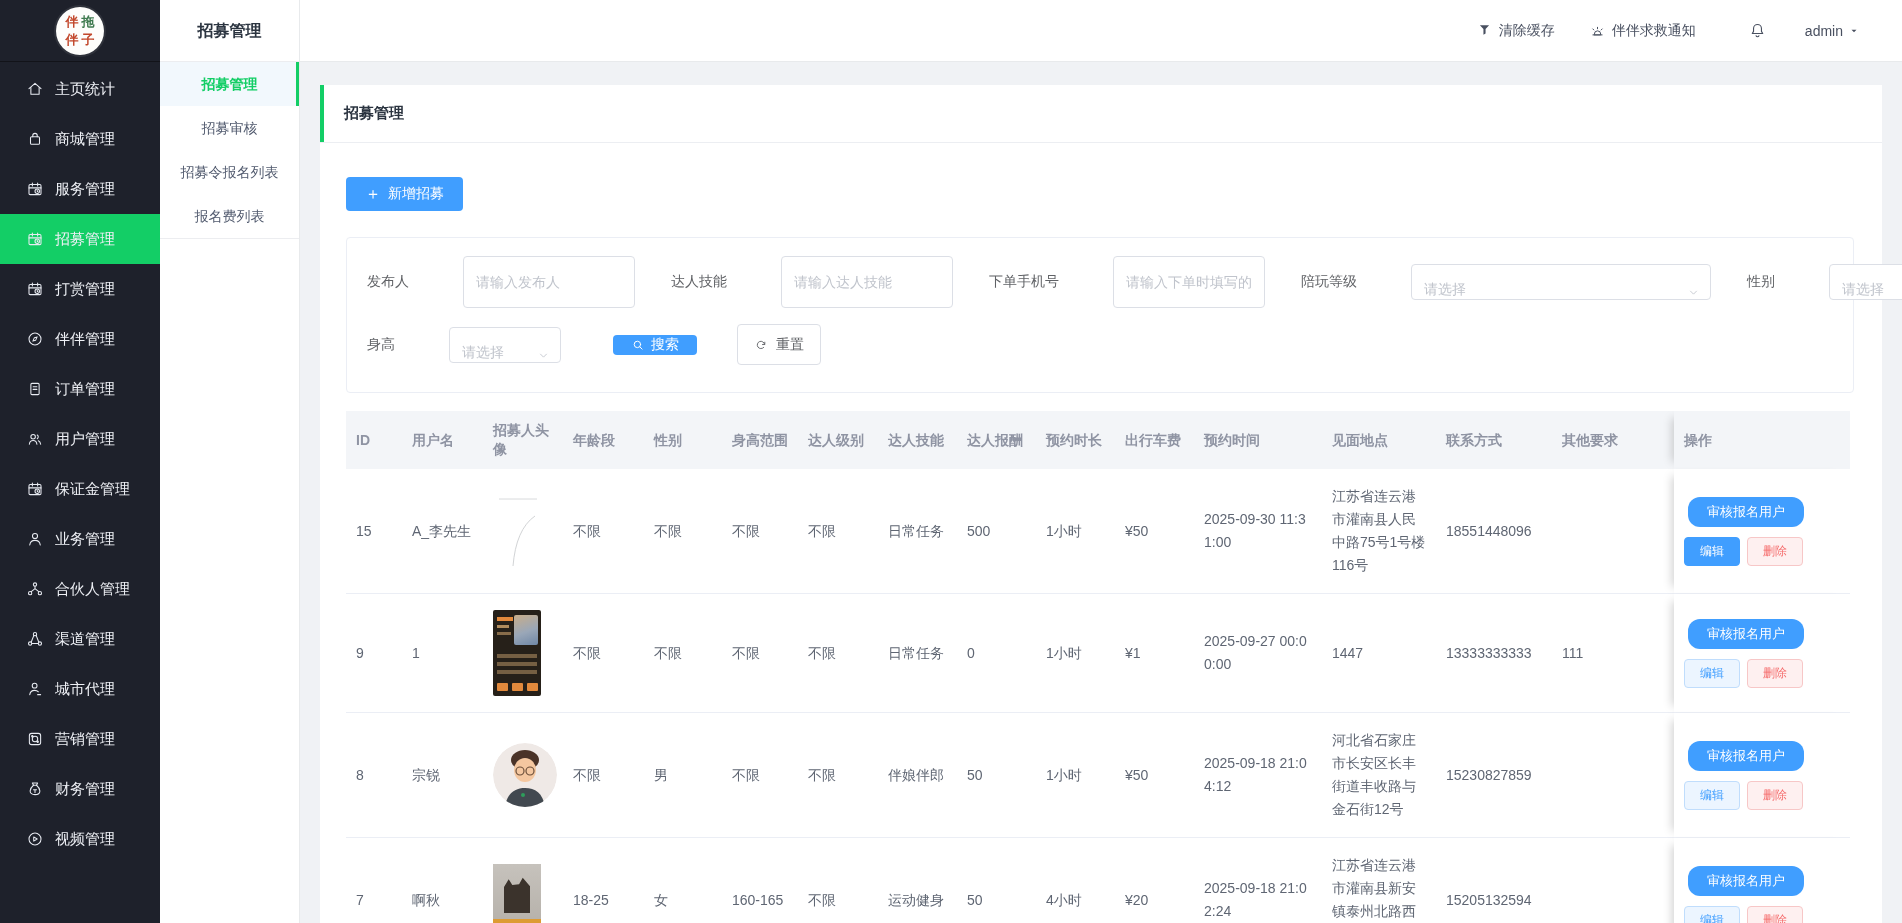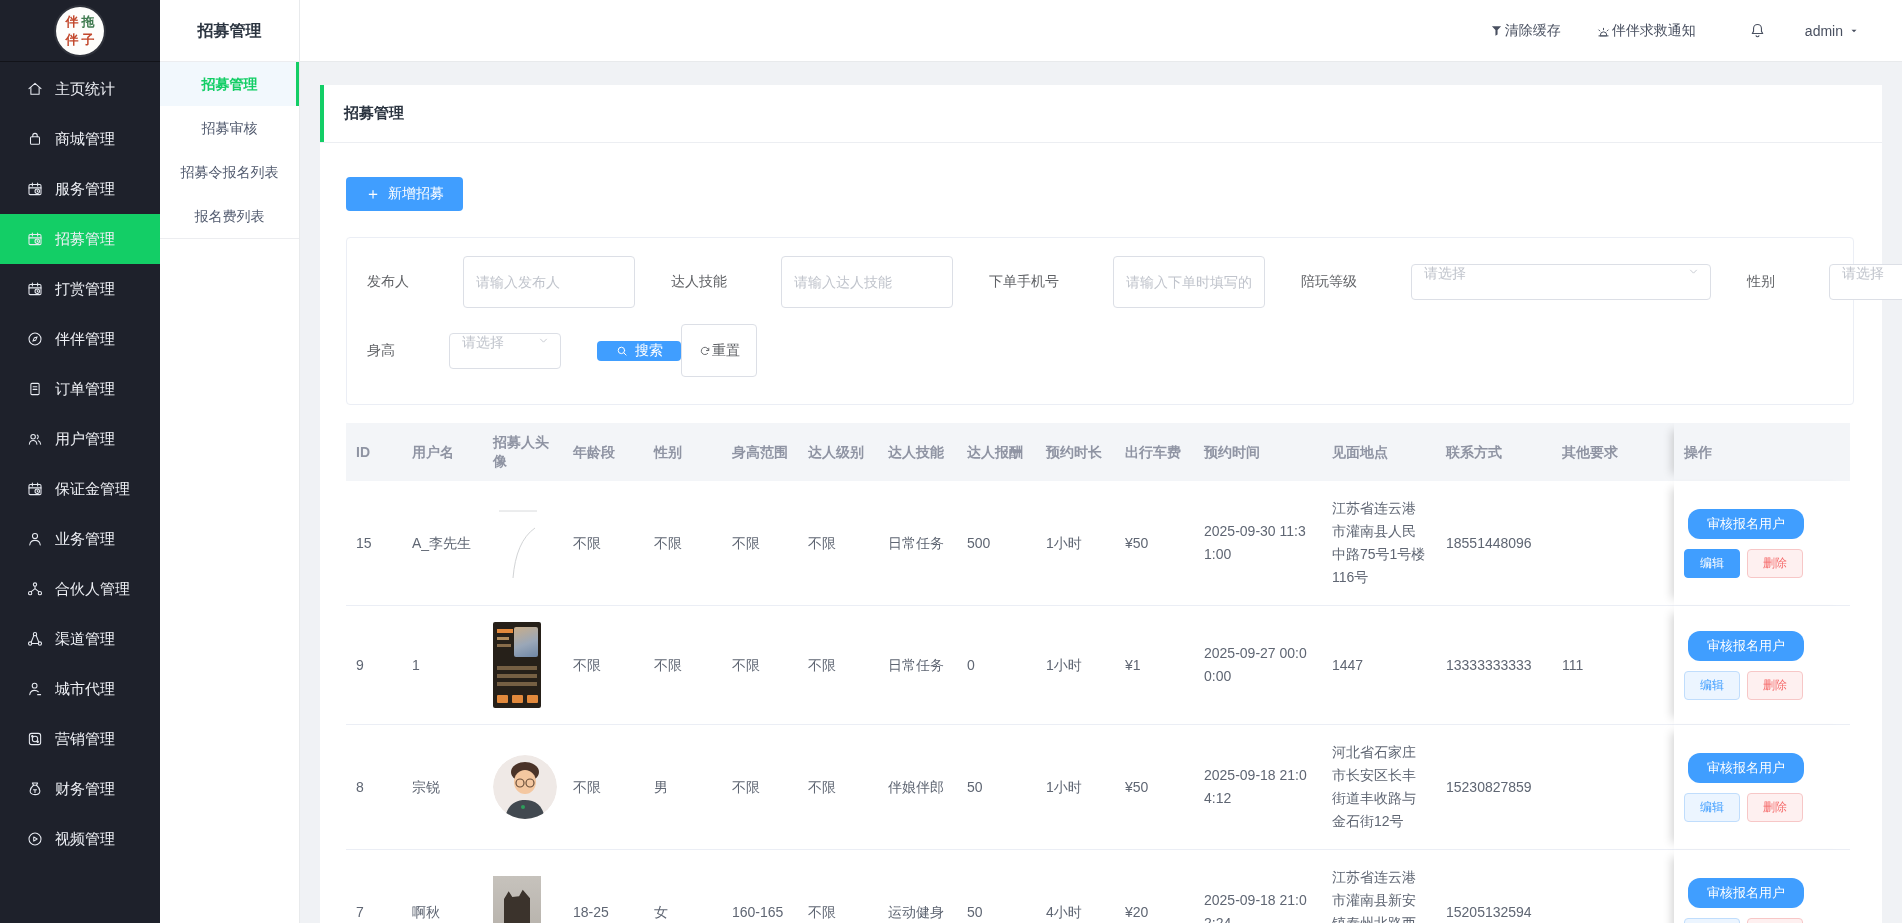--- a/index.html
+++ b/index.html
@@ -27,21 +27,21 @@
   .submenu-title { height:62px; line-height:62px; text-align:center; font-size:16px; font-weight:bold;
     color:#2b3440; border-bottom:1px solid #ecedf0; }
   .submenu-list { border-bottom:1px solid #ecedf0; }
   .submenu-item { height:44px; line-height:44px; text-align:center; font-size:14px; color:#515a6e; cursor:pointer; position:relative; }
   .submenu-item.active { color:#13ce66; font-weight:bold; background:#f2f8fd; }
   .submenu-item.active::after { content:""; position:absolute; right:0; top:0; bottom:0; width:3px; background:#13ce66; }
 
   
   .topbar { position:absolute; left:300px; top:0; right:0; height:62px; background:#fff;
     border-bottom:1px solid #e8eaec; display:flex; align-items:center; justify-content:flex-end; padding-right:42px; z-index:10; }
-  .tb-action { display:flex; align-items:flex-end; font-size:14px; color:#495060; margin-left:34px; cursor:pointer; }
+  .tb-action { display:flex; align-items:flex-start; gap:6px; font-size:14px; color:#495060; margin-left:34px; cursor:pointer; }
   .tb-action svg, .tb-bell svg { width:17px; height:17px; display:block; stroke:#495060; stroke-width:1.4; fill:none;
     stroke-linecap:round; stroke-linejoin:round; }
   .tb-bell { margin-left:52px; cursor:pointer; }
   .tb-bell svg { width:19px; height:19px; }
   .tb-admin { margin-left:38px; display:flex; align-items:center; gap:5px; font-size:14px; color:#495060; cursor:pointer; }
   .tb-admin svg { width:12px; height:12px; fill:#495060; }
 
   
   .main { position:absolute; left:300px; top:62px; right:0; bottom:0; overflow:hidden; }
   .card { margin:23px 20px 0 20px; background:#fff; min-height:920px; }
@@ -59,33 +59,33 @@
   
   .filter-box { margin-top:26px; border:1px solid #ebeef5; border-radius:4px; padding:18px 20px 27px 20px; }
   .filter-row { display:flex; align-items:center; }
   .filter-row + .filter-row { margin-top:16px; }
   .f-label { font-size:14px; color:#606266; margin:0 13px 0 0; white-space:nowrap; }
   .f-group { display:flex; align-items:center; margin-right:36px;gap:41px; }
   .f-input { height:52px; border:1px solid #dcdfe6; border-radius:4px; padding:0 12px; font-size:14px;
     color:#606266; font-family:inherit; outline:none; background:#fff; }
   .f-input::placeholder { color:#c0c4cc; }
   .f-select { height:36px; border:1px solid #dcdfe6; border-radius:4px; padding:0 10px 0 12px; display:flex;
-    align-items:flex-start; justify-content:space-between; background:#fff; cursor:pointer; }
+    align-items:flex-end; justify-content:space-between; background:#fff; cursor:pointer; }
   .f-select .ph { font-size:14px; color:#c0c4cc; }
   .f-select svg { width:13px; height:13px; stroke:#c0c4cc; stroke-width:1.6; fill:none; stroke-linecap:round; stroke-linejoin:round; }
   .f-daterange { width:192px; height:36px; border:1px solid #dcdfe6; border-radius:4px; display:flex;
     align-items:center; padding:0 9px; gap:6px; background:#fff; }
   .f-daterange svg { width:14px; height:14px; stroke:#c0c4cc; stroke-width:1.4; fill:none; flex:none; }
   .f-daterange .dph { font-size:13px; color:#c0c4cc; flex:1; text-align:center; white-space:nowrap; }
   .f-daterange .dsep { font-size:13px; color:#606266; flex:none; }
   .btn-search { height:20px; padding:0 18px; background:#409eff; color:#fff; font-size:14px;
-    display:inline-flex; align-items:center; gap:6px; margin-left:0; }
+    display:inline-flex; align-items:center; gap:6px; margin-left:16px; }
   .btn-search svg { width:14px; height:14px; stroke:#fff; stroke-width:1.7; fill:none; stroke-linecap:round; }
-  .btn-reset { height:53px; padding:0 16px; background:#fff; border:1px solid #dcdfe6; color:#606266; font-size:14px;
-    display:inline-flex; align-items:center; gap:0; }
+  .btn-reset { height:41px; padding:0 16px; background:#fff; border:1px solid #dcdfe6; color:#606266; font-size:14px;
+    display:inline-flex; align-items:center; gap:8px; margin-left:40px; }
   .btn-reset svg { width:14px; height:14px; stroke:#606266; stroke-width:1.6; fill:none; stroke-linecap:round; stroke-linejoin:round; }
 
   
   .table-wrap { margin-top:18px; overflow:hidden; }
   table { width:100%; border-collapse:separate; border-spacing:0; table-layout:fixed; }
   thead th { background:#f3f5f8; color:#8f94a3; font-size:14px; font-weight:bold; text-align:left;
     padding:10px 10px; line-height:19px; vertical-align:middle; }
   tbody td { padding:16px 10px; font-size:14px; color:#5f6673; line-height:23px; border-bottom:1px solid #ebeef5;
     vertical-align:middle; word-break:break-all; }
   th.sticky, td.sticky { position:sticky; right:4px; box-shadow:-9px 0 9px -7px rgba(0,0,0,.18); }

